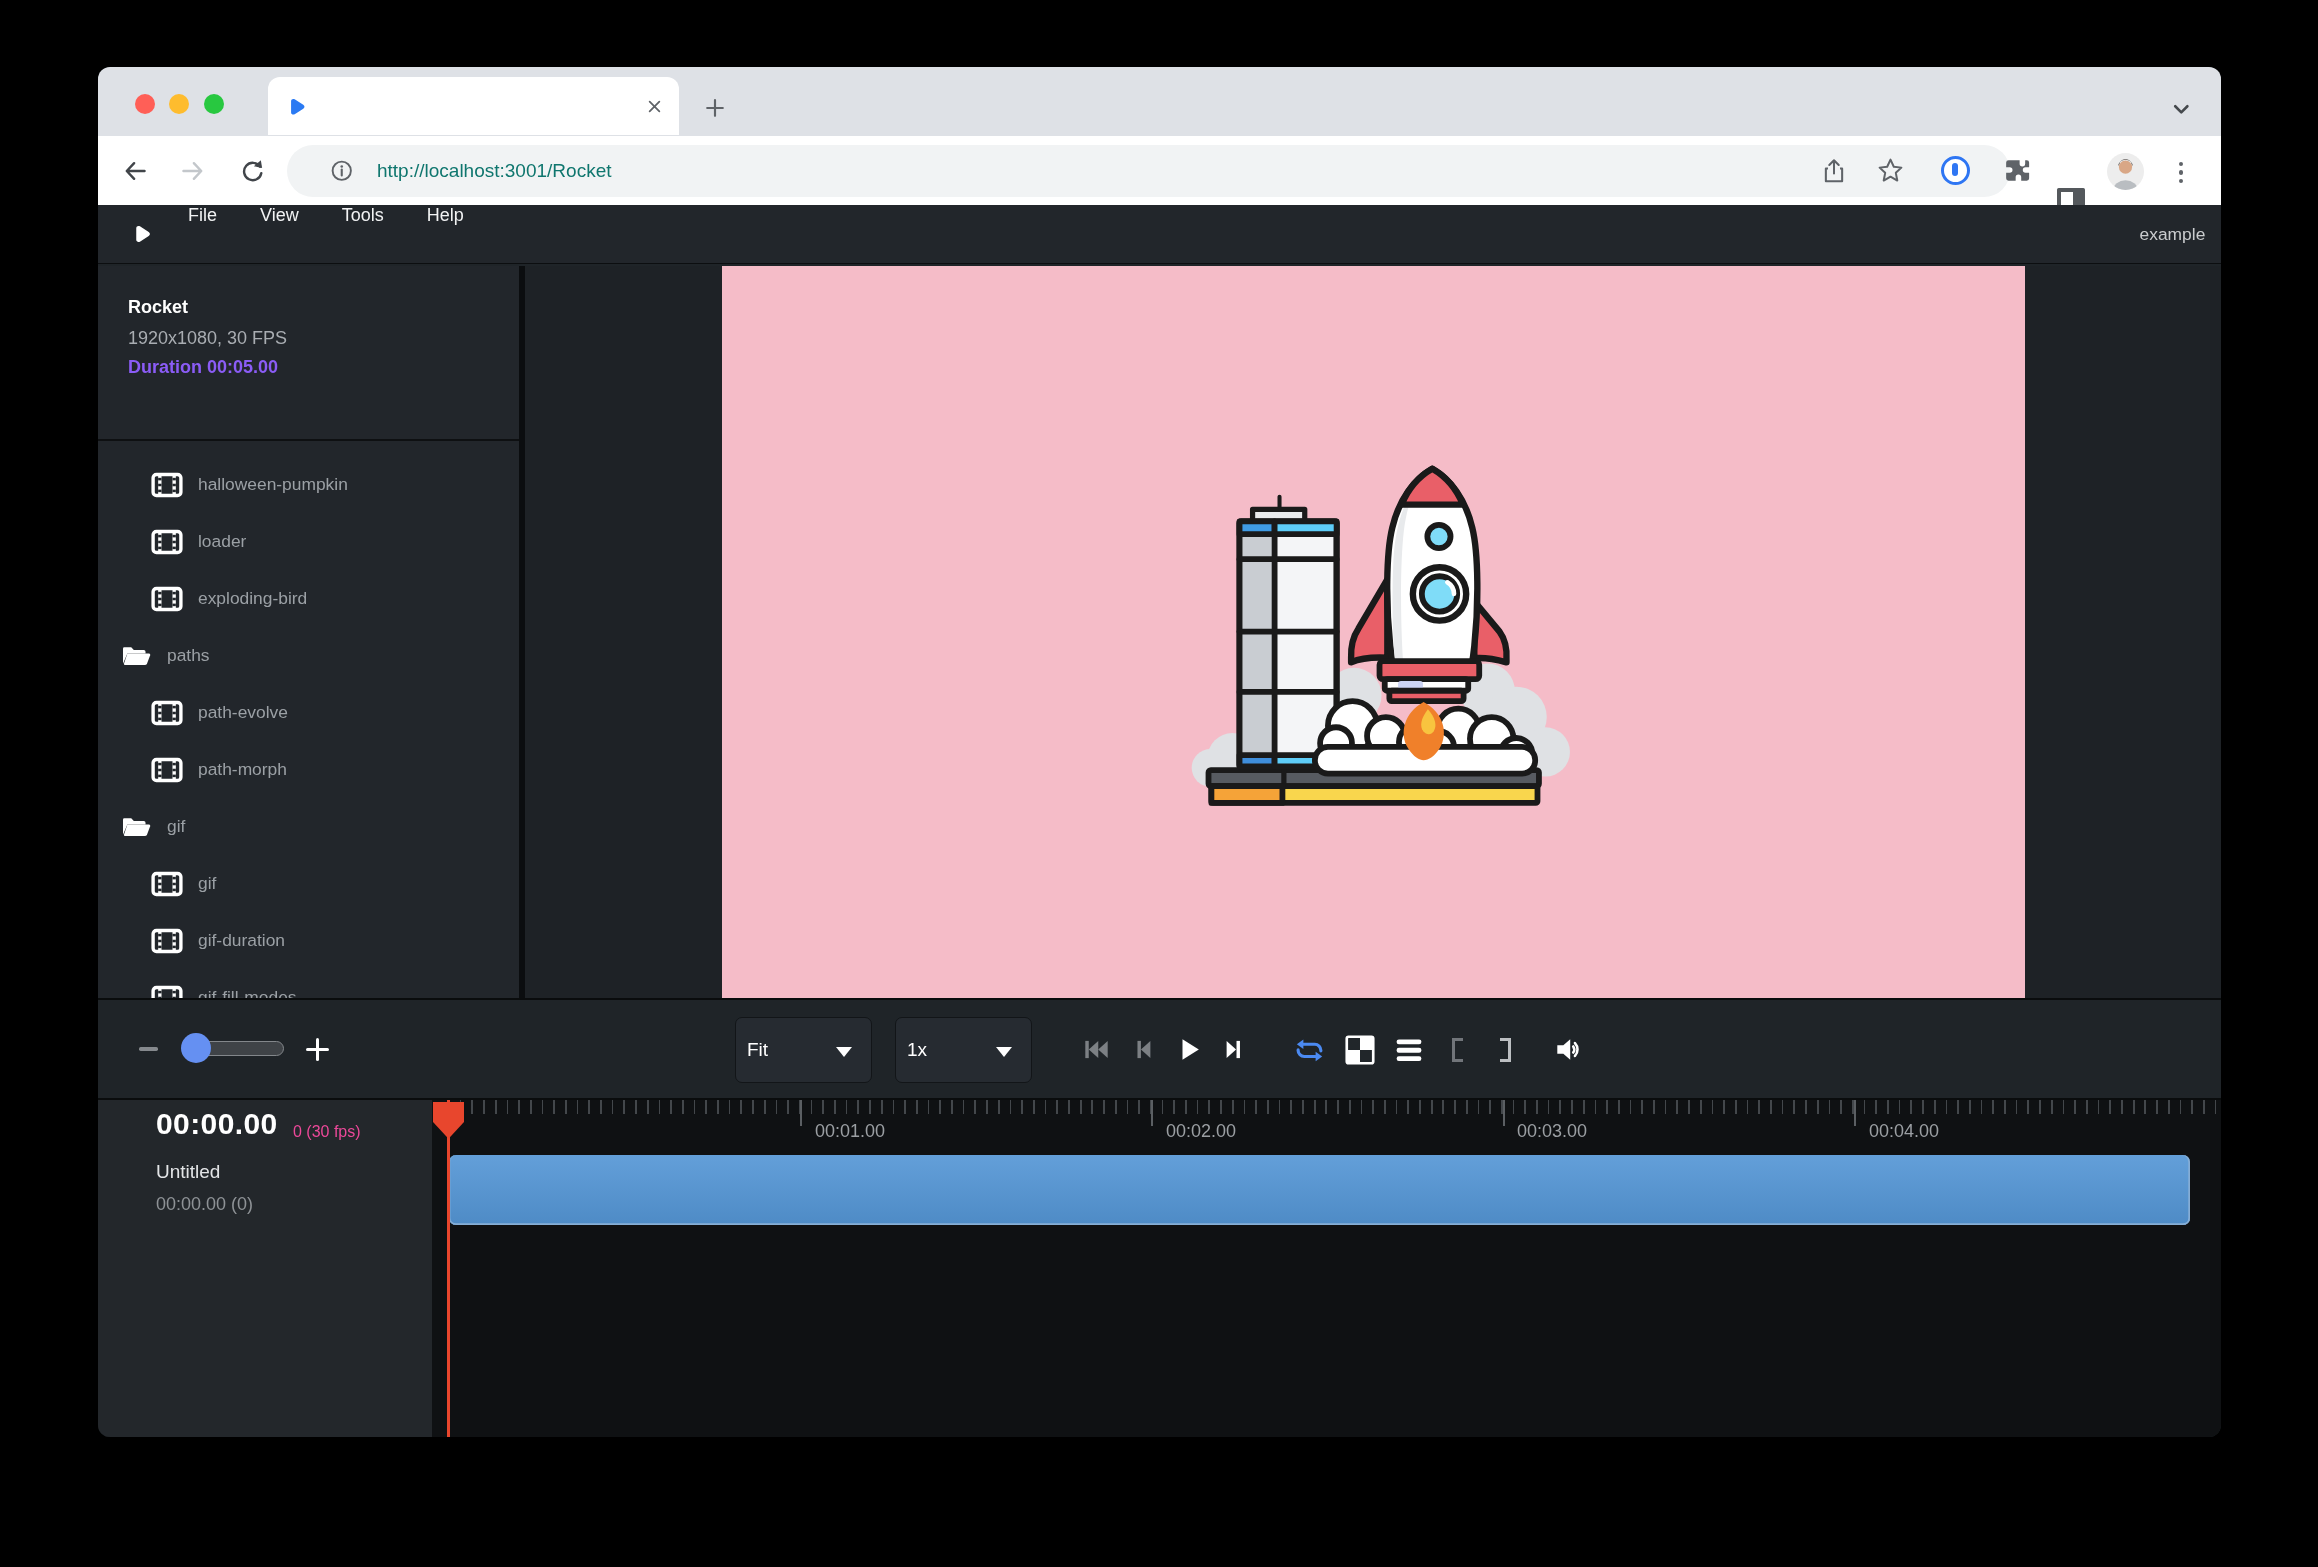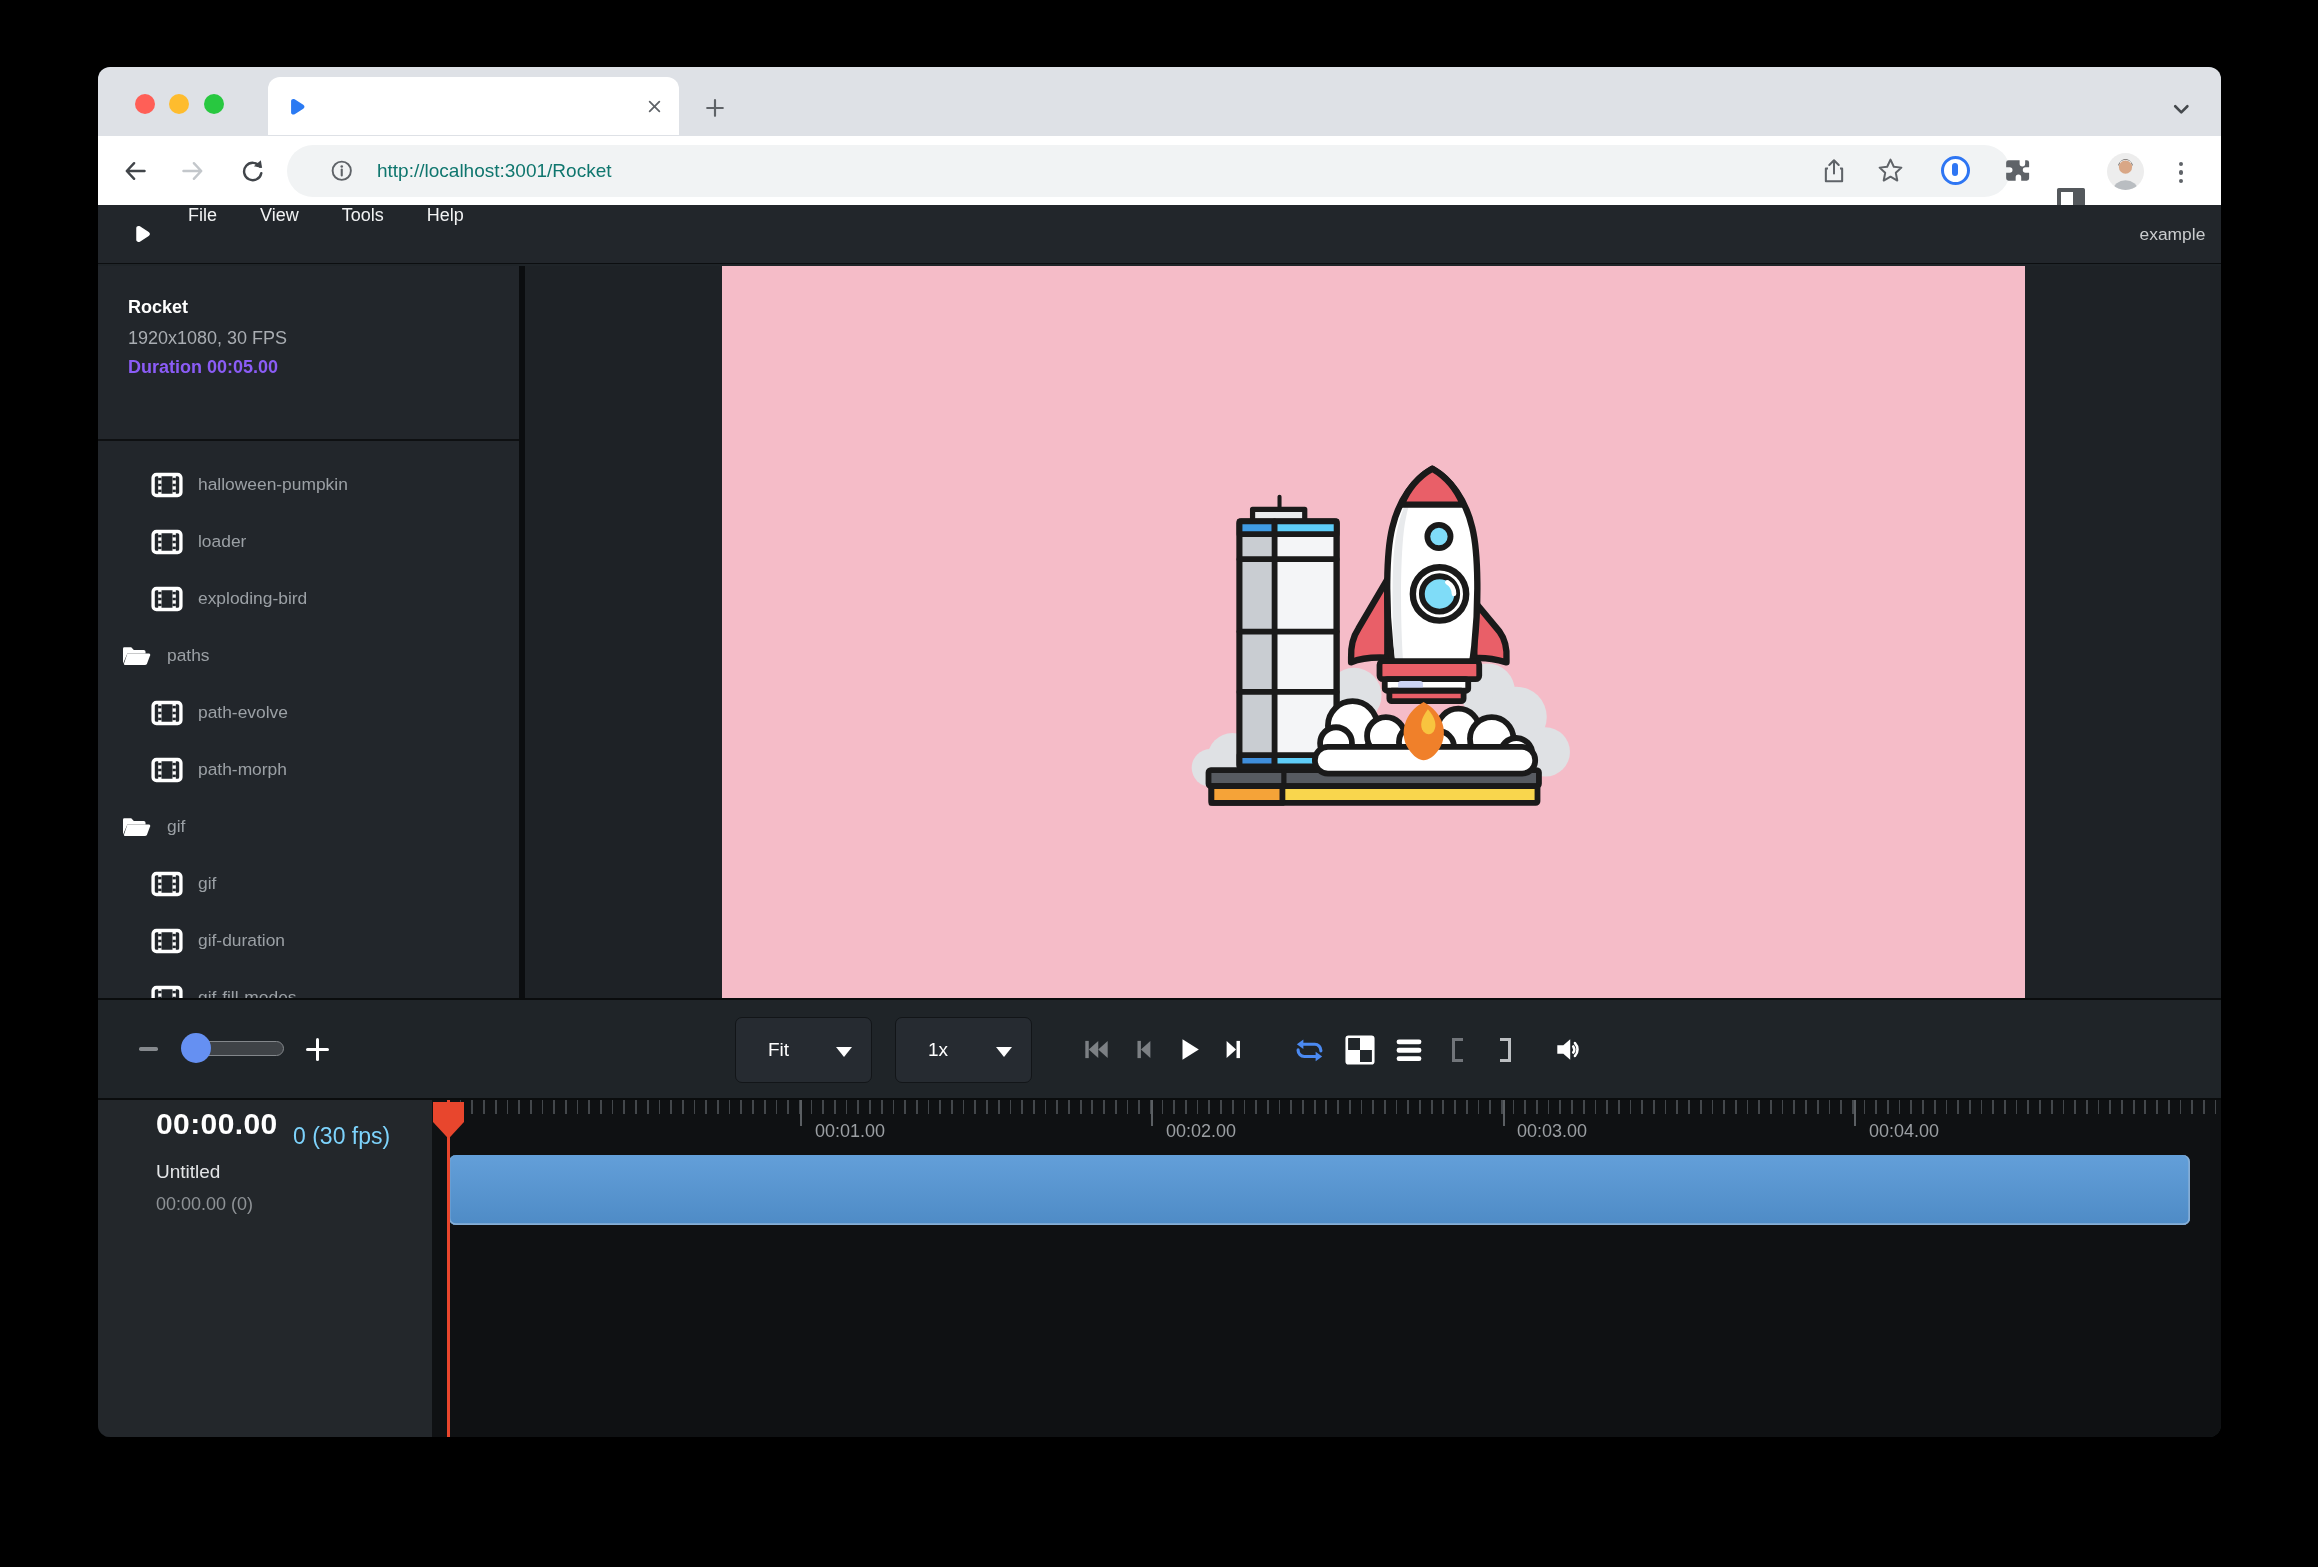--- a/index.html
+++ b/index.html
@@ -78,33 +78,33 @@
   .minusbar{width:19px;height:3.5px;border-radius:1.7px;background:#85898d;}
   .plusglyph{position:relative;width:22.6px;height:22.6px;}
   .plusglyph::before,.plusglyph::after{content:"";position:absolute;background:#fff;border-radius:1.7px;}
   .plusglyph::before{left:0;top:9.6px;width:22.6px;height:3.5px;}
   .plusglyph::after{left:9.6px;top:0;width:3.5px;height:22.6px;}
   .slider-track{position:absolute;left:84px;top:41px;width:102px;height:15px;border-radius:7.8px;
                 background:#3f4347;border:1.7px solid #83878b;}
   .slider-knob{position:absolute;left:83px;top:33px;width:30px;height:30px;border-radius:50%;background:#6590f2;}
   .dropdown{position:absolute;top:16.5px;width:137px;height:66px;background:#262b31;border:1.7px solid #121518;
             border-radius:7px;color:#fff;font-size:19px;display:flex;align-items:center;cursor:pointer;}
-  .dropdown .dd-label{margin-left:32px;}
+  .dropdown .dd-label{margin-left:11px;}
   .dd-arrow{position:absolute;right:19px;top:29px;width:0;height:0;
             border-left:8.7px solid transparent;border-right:8.7px solid transparent;border-top:10.4px solid #fff;}
   .pb{position:absolute;top:34px;width:31px;height:31px;display:flex;align-items:center;justify-content:center;cursor:pointer;}
   .bracket{width:11.3px;height:24px;}
   .bracket.l{border:3px solid #71757a;border-right:none;}
   .bracket.r{border:3px solid #bcbfc2;border-left:none;}
 
   
   .timeline{position:absolute;left:0;top:1033px;width:100%;height:337px;background:#0f1113;}
   .tl-left{position:absolute;left:0;top:0;width:334px;height:100%;background:#23272b;}
   .cur-time{position:absolute;left:58px;top:7px;font-size:30px;font-weight:bold;color:#fff;letter-spacing:0.4px;}
-  .frame-label{position:absolute;left:195px;top:22.6px;font-size:23px;color:#7dd3fc;}
+  .frame-label{position:absolute;left:195px;top:22.6px;font-size:16px;color:#ec4899;}
   .track-name{position:absolute;left:58px;top:61px;font-size:19px;color:#e3e5e7;}
   .track-info{position:absolute;left:58px;top:94px;font-size:18px;color:#8e9296;}
   .ruler-minor{position:absolute;left:350px;right:0;top:0;height:14px;
       background:repeating-linear-gradient(90deg,#43474b 0 1.7px,transparent 1.7px 11.7px);}
   .sec-tick{position:absolute;top:0;width:1.7px;height:26px;background:#5b5f63;}
   .sec-label{position:absolute;top:21px;font-size:18px;color:#9b9fa3;}
   .track-bar{position:absolute;left:351px;top:55px;width:1741px;height:70px;border-radius:7px;
       background:linear-gradient(#639fd9,#4e8bc6);
       box-shadow:inset 0 -1.7px 0 #86aed6, inset -1.7px 0 0 #86aed6, inset 1.7px 0 0 #6ea3d6;cursor:pointer;}
   .playhead-line{position:absolute;left:349px;top:0;width:2.6px;height:100%;background:#e8462d;}

